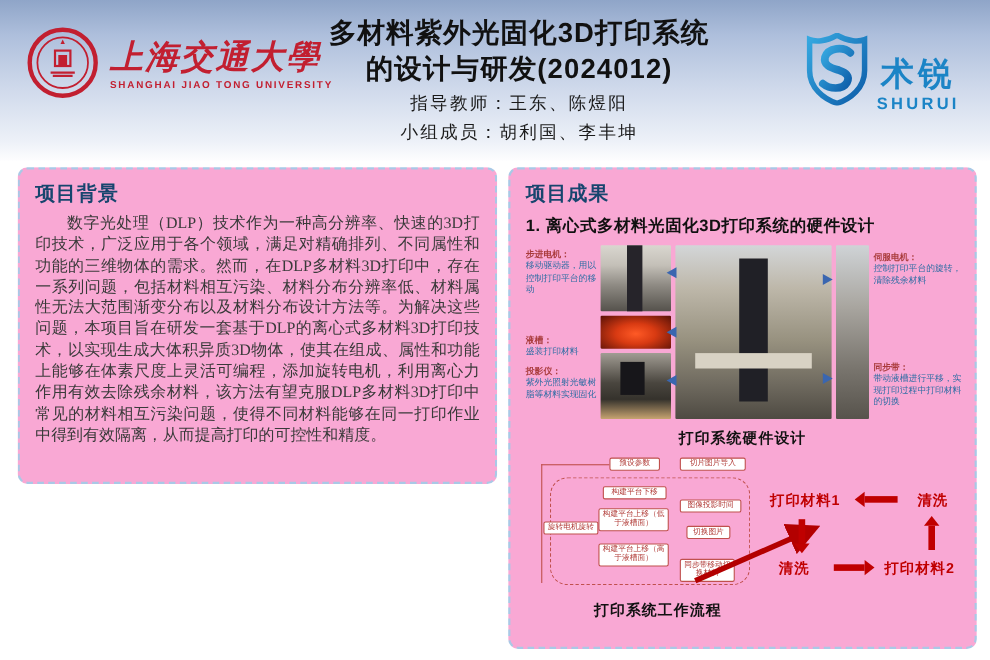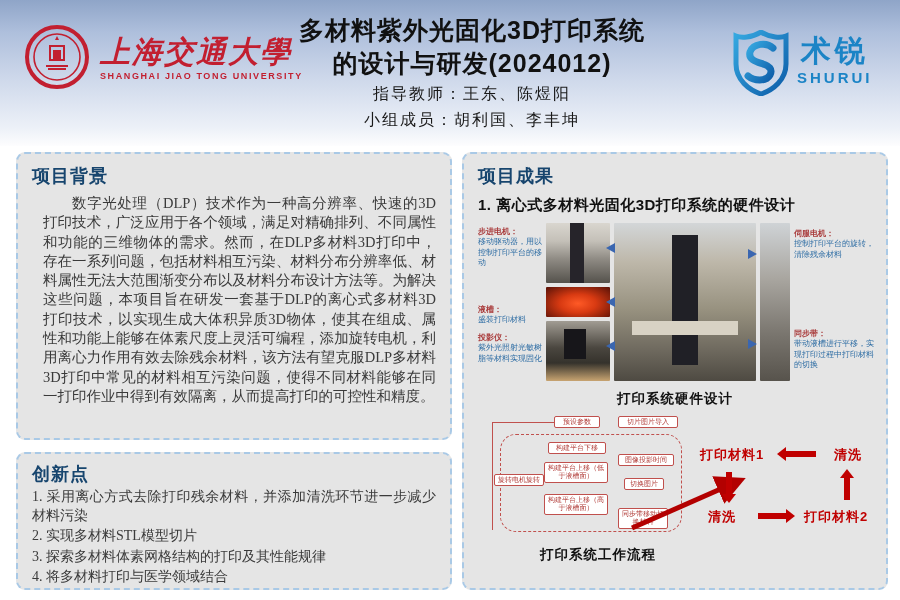--- a/index.html
+++ b/index.html
@@ -22,34 +22,34 @@
   .sjtu-en {
     font-size:9px; font-weight:bold; color:#c21f30; letter-spacing:1.6px; margin-top:4px;text-align:center;
   }
   .title-block { position:absolute; left:252px; top:14px; width:440px; text-align:center; }
   .main-title { font-size:25px; font-weight:bold; color:#111; line-height:1.3; letter-spacing:1px; }
   .subinfo {
     font-family:"Liberation Serif", serif; font-size:16px; color:#1a1a1a;
     margin-top:5px; letter-spacing:2px;
   }
   .shurui { position:absolute; left:733px; top:30px; display:flex; align-items:flex-start; gap:8px; }
-  .shurui-txt { display:flex; flex-direction:column; align-items:center; margin-top:4px;justify-content:space-between; }
+  .shurui-txt { display:flex; flex-direction:column; align-items:center; margin-top:21px;justify-content:space-between; }
   .shurui-zh { font-size:30px; font-weight:bold; color:#1b84c6; letter-spacing:4px; line-height:1.1; }
   .shurui-en { font-size:15px; font-weight:bold; color:#1b84c6; letter-spacing:3px; margin-top:2px; }
   
   .panel {
-    position:absolute; background:#e5e5e5; border:2px dashed #a9c9e6; border-radius:9px;
+    position:absolute; background:#f9a8d4; border:2px dashed #a9c9e6; border-radius:9px;
   }
   .panel-bg   { left:16px;  top:152px; width:436px; height:288px; padding:10px 14px; }
   .panel-inn  { left:16px;  top:452px; width:436px; height:138px; padding:8px 14px; }
   .panel-res  { left:462px; top:152px; width:426px; height:438px; padding:10px 14px; }
   .sec-title { font-size:18px; font-weight:bold; color:#17456e; letter-spacing:1px; }
   .body-text {
     font-family:"Liberation Serif", serif; font-size:14.5px; color:#3a3a3a;
-    line-height:1.33; text-align:justify; margin-top:6px; text-indent:2em;margin-left:11px;
+    line-height:1.33; text-align:justify; margin-top:6px; text-indent:2em;
   }
   .inn-item {
     font-family:"Liberation Serif", serif; font-size:14px; color:#3a3a3a;
     line-height:1.37; text-align:justify; margin-top:1px;
   }
   .res-sub { font-size:15px; font-weight:bold; color:#111; margin-top:8px; letter-spacing:0.5px; }
   
   .hw-fig { position:relative; margin-top:6px; height:164px; }
   .hw-label { position:absolute; width:66px; font-size:8px; line-height:1.3; }
   .hw-label .term { color:#a93b3b; font-weight:bold; display:block; }
@@ -147,27 +147,20 @@
         <span class="shurui-en">SHURUI</span>
       </div>
     </div>
   </div>
 
   <div class="panel panel-bg">
     <div class="sec-title">项目背景</div>
     <div class="body-text">数字光处理（DLP）技术作为一种高分辨率、快速的3D打印技术，广泛应用于各个领域，满足对精确排列、不同属性和功能的三维物体的需求。然而，在DLP多材料3D打印中，存在一系列问题，包括材料相互污染、材料分布分辨率低、材料属性无法大范围渐变分布以及材料分布设计方法等。为解决这些问题，本项目旨在研发一套基于DLP的离心式多材料3D打印技术，以实现生成大体积异质3D物体，使其在组成、属性和功能上能够在体素尺度上灵活可编程，添加旋转电机，利用离心力作用有效去除残余材料，该方法有望克服DLP多材料3D打印中常见的材料相互污染问题，使得不同材料能够在同一打印作业中得到有效隔离，从而提高打印的可控性和精度。</div>
   </div>
 
-  <div class="panel panel-inn">
-    <div class="sec-title">创新点</div>
-    <div class="inn-item">1. 采用离心方式去除打印残余材料，并添加清洗环节进一步减少材料污染</div>
-    <div class="inn-item">2. 实现多材料STL模型切片</div>
-    <div class="inn-item">3. 探索多材料体素网格结构的打印及其性能规律</div>
-    <div class="inn-item">4. 将多材料打印与医学领域结合</div>
-  </div>
 
   <div class="panel panel-res">
     <div class="sec-title">项目成果</div>
     <div class="res-sub">1. 离心式多材料光固化3D打印系统的硬件设计</div>
 
     <div class="hw-fig">
       <div class="hw-label lbl-l" style="top:6px">
         <span class="term">步进电机：</span>
         <span class="desc">移动驱动器，用以控制打印平台的移动</span>
       </div>

